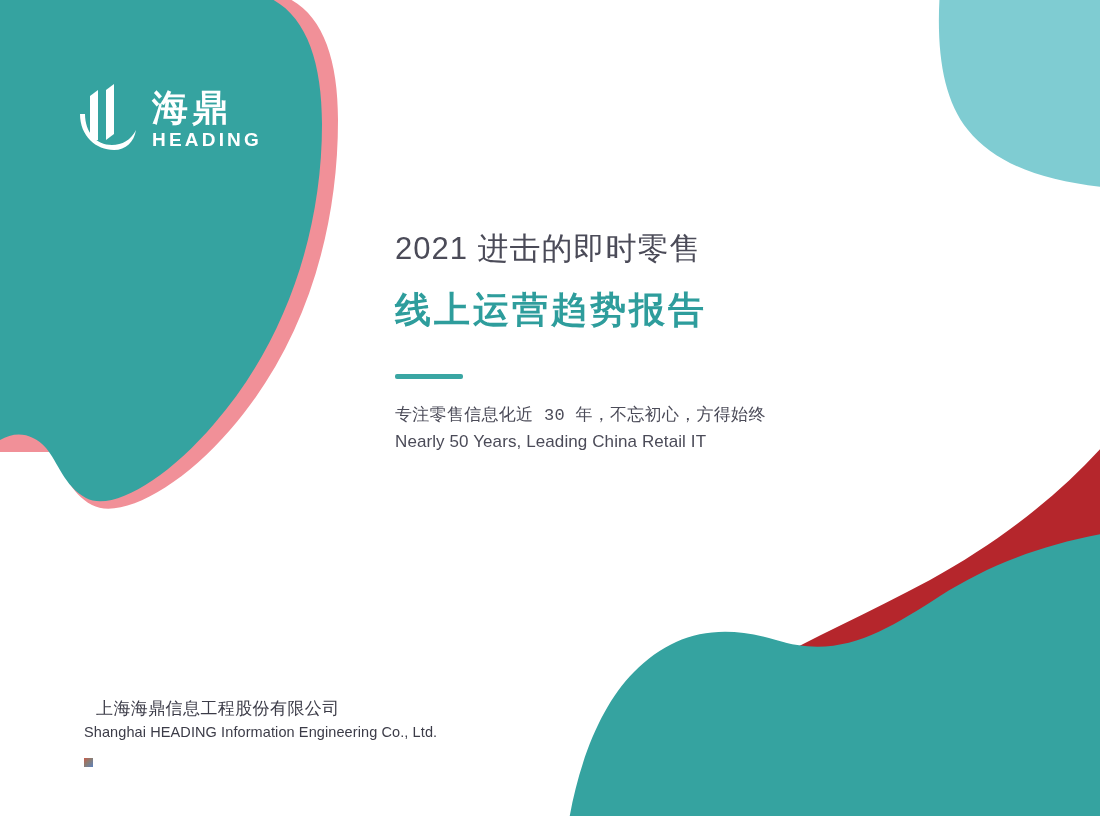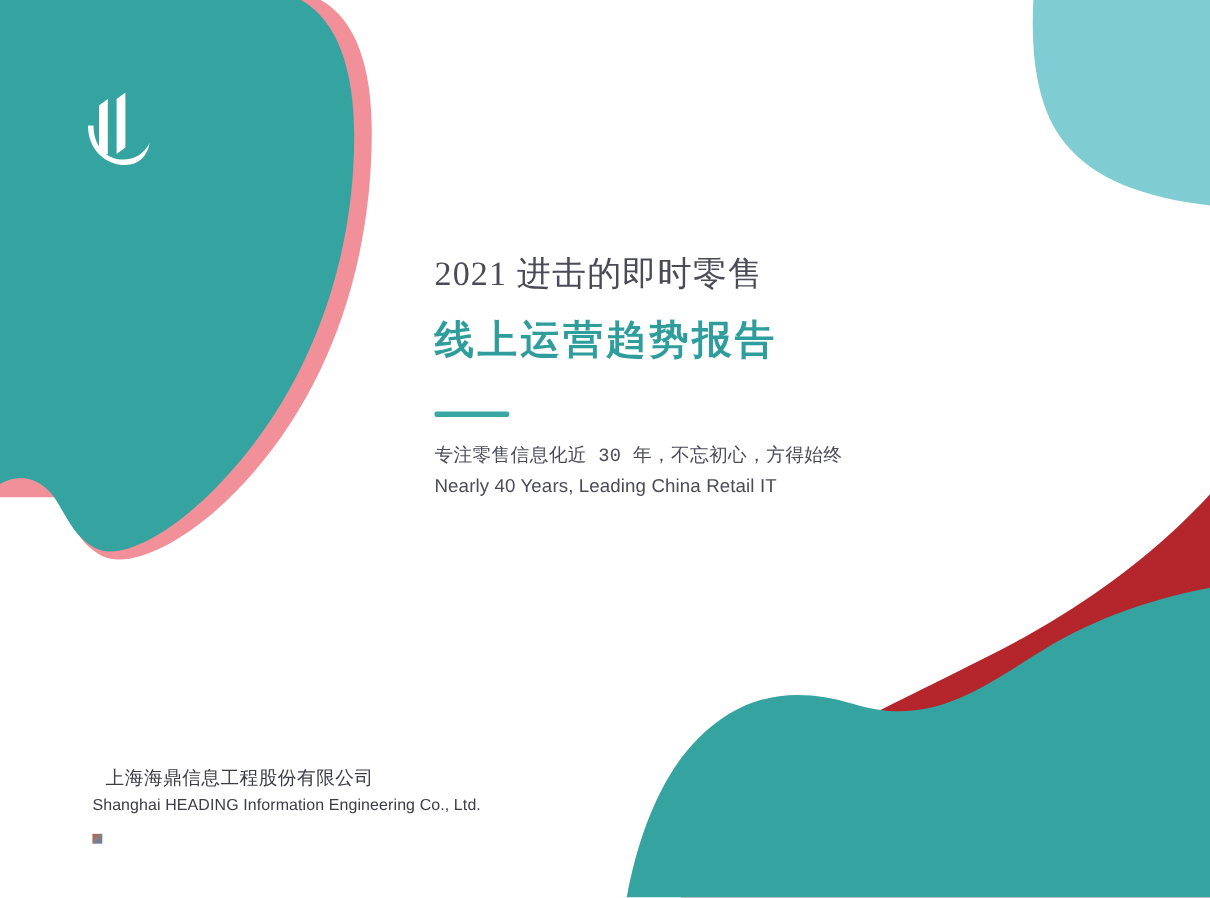--- a/index.html
+++ b/index.html
@@ -76,21 +76,21 @@
     top: 228px;
     width: 560px;
   }
   .eyebrow {
     color: #4b4b58;
     font-size: 31px;
     line-height: 42px;
     letter-spacing: 1px;
     font-weight: 400;
     white-space: nowrap;
-    font-family: Liberation Serif, serif;
+    font-family: Liberation Sans, sans-serif;
   }
   .headline {
     color: #2e9d9c;
     font-size: 36px;
     line-height: 64px;
     font-weight: 700;
     letter-spacing: 3px;
     margin-top: 8px;
     white-space: nowrap;
     font-family: "DejaVu Sans", "Liberation Sans", sans-serif;
@@ -205,28 +205,32 @@
 
       <path fill="#ffffff" d="M 14,12 L 22,6 L 22,56 L 14,56 Z"></path>
       <path fill="#ffffff" d="M 30,6 L 38,0 L 38,50 L 30,56 Z"></path>
 
       <path fill="#ffffff" d="M 4,30
                C 4,52 20,66 38,66
                C 50,66 58,58 60,46
                C 55,56 46,61 36,61
                C 20,61 9,48 9,30 Z"></path>
     </svg>
+    <div class="logo-word">
+      <div class="logo-cn">海鼎</div>
+      <div class="logo-en">HEADING</div>
+    </div>
   </div>
 
   <div class="title-block">
     <div class="eyebrow">2021 进击的即时零售</div>
     <div class="headline">线上运营趋势报告</div>
     <div class="rule"></div>
     <div class="tagline-cn">专注零售信息化近 30 年，不忘初心，方得始终</div>
-    <div class="tagline-en">Nearly 40 Years, Leading China Retail IT</div>
+    <div class="tagline-en">Nearly 50 Years, Leading China Retail IT</div>
   </div>
 
   <div class="footer">
     <div class="footer-cn">上海海鼎信息工程股份有限公司</div>
     <div class="footer-en">Shanghai HEADING Information Engineering Co., Ltd.</div>
     <div class="footer-glyph"></div>
   </div>
 
 </div>
 

